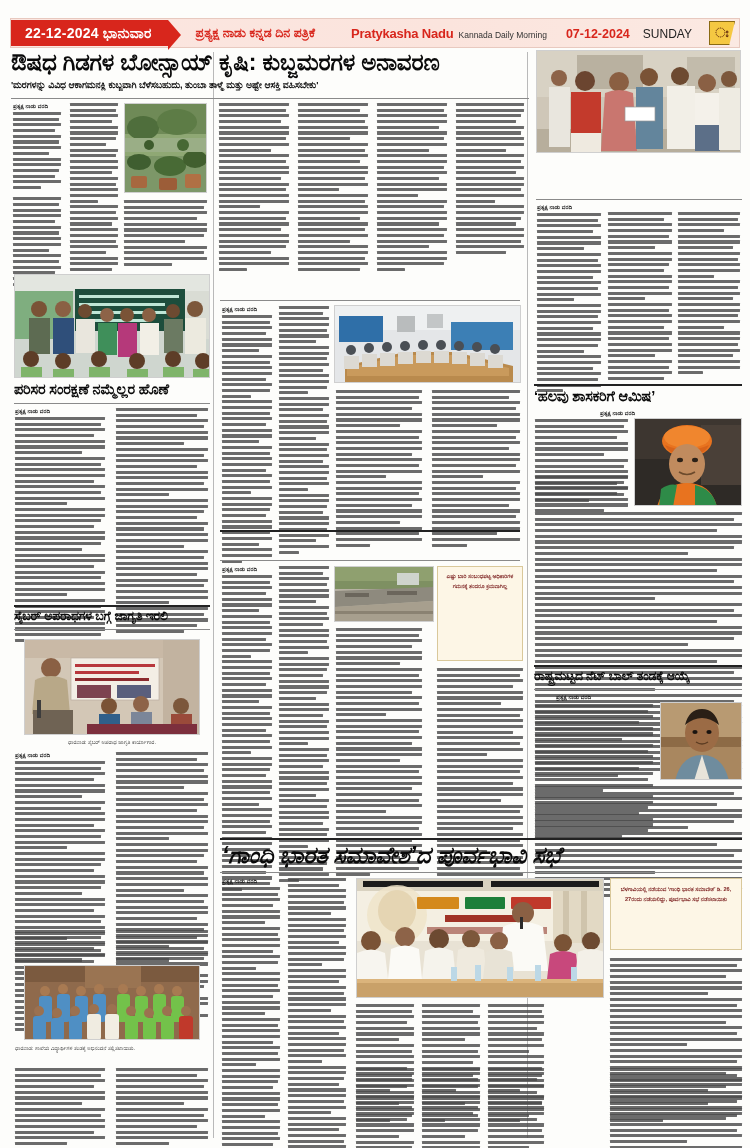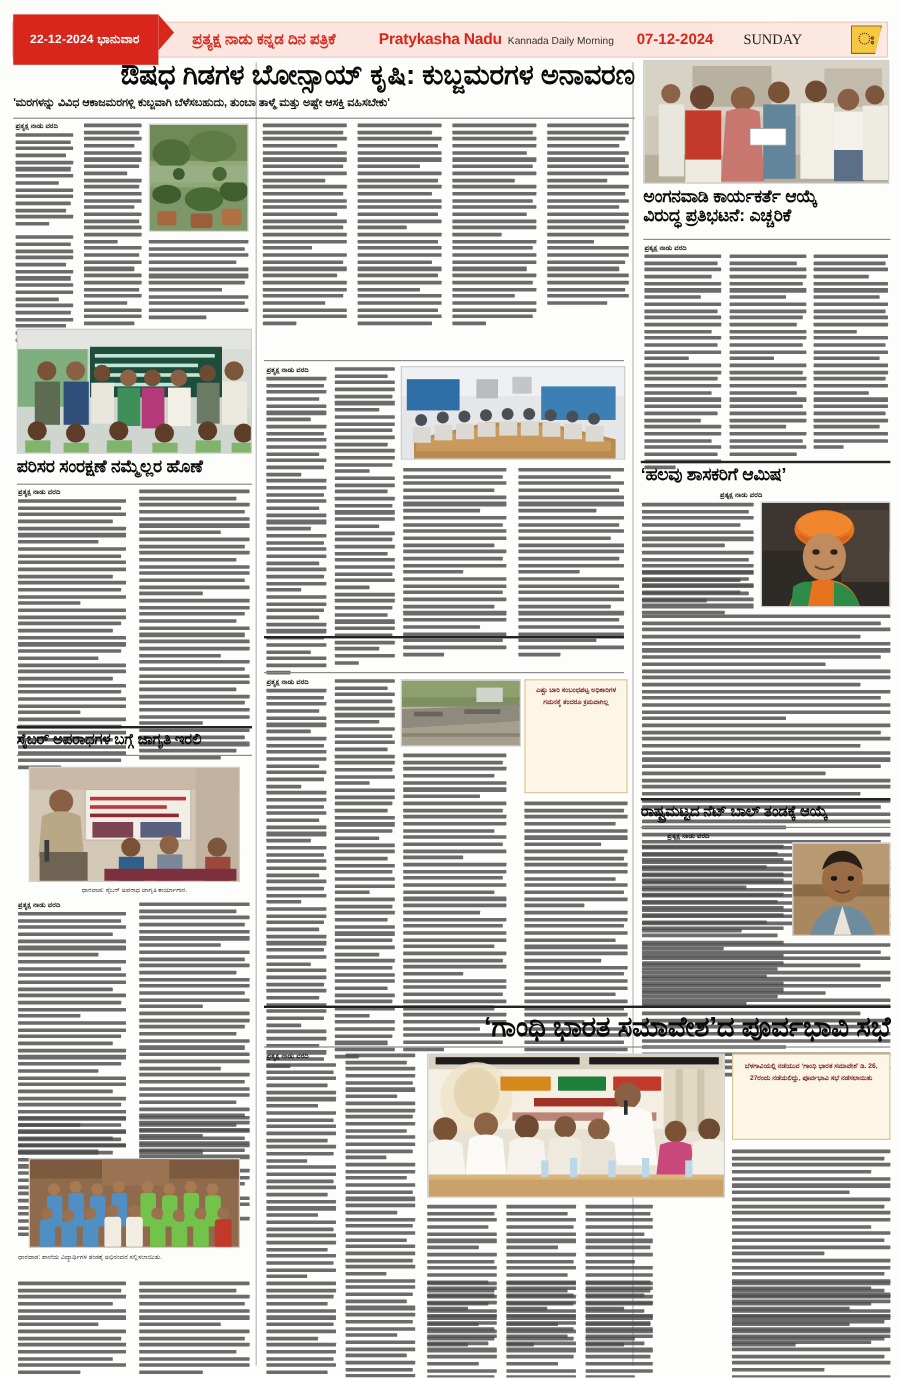--- a/index.html
+++ b/index.html
@@ -19,26 +19,26 @@
   
   .masthead {
     position: absolute; left: 10px; top: 18px;
     width: 730px; height: 30px;
     background: linear-gradient(to right,#fbe6e0 0%, #fbe4dd 60%, #fbe9e2 100%);
     border: 1px solid #e8c9bf;
     display: flex; align-items: center;
   }
   .mast-datebadge {
     position: relative;
-    height: 42px;
+    height: 26px;
     background: #d8261c;
     color: #ffffff;
     display: flex; align-items: center;
     padding: 0 16px 0 14px;
-    font-size: 10px; font-weight: bold;
+    font-size: 14px; font-weight: bold;
     letter-spacing: .2px;
     white-space: nowrap;
     text-align: right;
   }
   .mast-datebadge::after {
     content: ""; position: absolute; right: -13px; top: 0;
     border-top: 15px solid transparent;
     border-bottom: 15px solid transparent;
     border-left: 13px solid #d8261c;
   }
@@ -47,40 +47,40 @@
     color: #d8261c; font-size: 12.5px; font-weight: bold;
     white-space: nowrap;
   }
   .mast-eng-wrap {
     margin-left: 36px; display: flex; align-items: baseline; gap: 5px;
     white-space: nowrap;
   }
   .mast-eng { color: #d8261c; font-size: 13px; font-weight: bold; letter-spacing: -.2px; }
   .mast-sub { color: #333; font-size: 8.5px; }
   .mast-date2 { margin-left: 14px; color: #d8261c; font-size: 12.5px; font-weight: bold; }
-  .mast-day { margin-left: 20px; color: #222; font-size: 12px; font-family: Liberation Serif, serif; }
+  .mast-day { margin-left: 8px; color: #222; font-size: 12px; font-family: Liberation Sans, sans-serif; }
   .mast-logo {
     margin-left: auto; margin-right: 4px;
     width: 26px; height: 24px;
     background: #f5c842;
     border: 1.5px solid #8a6a12;
     display: flex; align-items: center; justify-content: center;
     font-size: 13px; color: #6b3410; font-weight: bold;
     clip-path: polygon(0 0, 100% 0, 78% 100%, 0 100%);
   }
   .rule-v { position: absolute; width: 1px; background: #b9b9b9; }
   .rule-h { position: absolute; height: 1px; background: #8a8a8a; }
   .rule-h-thick { position: absolute; height: 2px; background: #222; }
 
   
   .hl {
     font-weight: bold; color: #0a0a0a;
     line-height: 1.08; letter-spacing: -.2px;
   }
-  .hl-xl { font-size: 23px; text-align: right; }
+  .hl-xl { font-size: 23px; }
   .hl-lg { font-size: 17px; }
   .hl-md { font-size: 14.5px; }
   .hl-sm { font-size: 12.5px; }
   .subhead {
     font-size: 9.3px; font-weight: bold; color: #111;
     letter-spacing: -.1px; line-height: 1.2;
   }
   .byline {
     font-size: 5.6px; font-weight: bold; color: #111;
     letter-spacing: .1px; margin-bottom: 2px;
@@ -121,21 +121,21 @@
       <span class="mast-day">SUNDAY</span>
     </div>
     <div class="mast-logo">ಃ</div>
   </div>
 
   <div class="rule-v" style="left:213px; top:52px; height:1086px;"></div>
   <div class="rule-v" style="left:527px; top:52px; height:1086px;"></div>
 
   <div style="position:absolute;left:11px;top:50px;width:518px;">
     <div class="hl hl-xl">ಔಷಧ ಗಿಡಗಳ ಬೋನ್ಸಾಯ್ ಕೃಷಿ: ಕುಬ್ಜಮರಗಳ ಅನಾವರಣ</div>
-    <div class="subhead" style="margin-top:5px;">'ಮರಗಳನ್ನು ವಿವಿಧ ಆಕಾಜಮರಗಳ್ಲಿ ಕುಬ್ಜವಾಗಿ ಬೆಳೆಸಬಹುದು, ತುಂಬಾ ತಾಳ್ಮೆ ಮತ್ತು ಅಷ್ಟೇ ಆಸಕ್ತಿ ವಹಿಸಬೇಕು'</div>
+    <div class="subhead" style="margin-top:5px;">'ಮರಗಳನ್ನು ವಿವಿಧ ಆಕಾಗಮನಕ್ಲಿ ಕುಬ್ಜವಾಗಿ ಬೆಳೆಸಬಹುದು, ತುಂಬಾ ತಾಳ್ಮೆ ಮತ್ತು ಅಷ್ಟೇ ಆಸಕ್ತಿ ವಹಿಸಬೇಕು'</div>
   </div>
   <div class="rule-h" style="left:11px; top:98px; width:518px;"></div>
 
   <div class="body-col" style="left:13px; top:103px; width:48px;">
     <div class="byline">ಪ್ರತ್ಯಕ್ಷ ನಾಡು ವರದಿ</div>
     <div class="tl i1"></div>
       <div class="tl i2"></div>
       <div class="tl i1"></div>
       <div class="tl i3"></div>
     <div class="tl i1"></div>
@@ -380,24 +380,20 @@
           <rect x="158" y="42" width="25" height="34" fill="#f4f1ea"></rect>
         <rect x="158" y="74" width="25" height="26" fill="#5c6f88"></rect>
         <circle cx="192" cy="28" r="8" fill="#7c573b"></circle>
           <rect x="182" y="37" width="22" height="62" fill="#eeebe2"></rect>
 
         <rect x="88" y="56" width="30" height="14" fill="#ffffff" stroke="#999" stroke-width=".7"></rect>
       </g>
     </svg>
   </div>
 
-  <div style="position:absolute;left:536px;top:157px;width:206px;">
-    <div class="hl hl-md">ಅಂಗನವಾಡಿ ಕಾರ್ಯಕರ್ತೆ ಆಯ್ಕೆ</div>
-    <div class="hl hl-md">ವಿರುದ್ಧ ಪ್ರತಿಭಟನೆ: ಎಚ್ಚರಿಕೆ</div>
-  </div>
   <div class="rule-h" style="left:536px; top:199px; width:206px;"></div>
   <div class="body-col" style="left:537px; top:204px; width:64px;">
     <div class="byline">ಪ್ರತ್ಯಕ್ಷ ನಾಡು ವರದಿ</div>
     <div class="tl i1"></div>
       <div class="tl i2"></div>
       <div class="tl i1"></div>
       <div class="tl i3"></div>
     <div class="tl i1"></div>
       <div class="tl i1"></div>
       <div class="tl i4"></div>
@@ -1342,21 +1338,21 @@
       <div class="tl i1"></div>
       <div class="tl i1"></div>
       <div class="tl i5"></div>
     <div class="tl i1"></div>
       <div class="tl i2"></div>
       <div class="tl i1"></div>
       <div class="tl i3"></div>
   </div>
 
   <div class="rule-h-thick" style="left:220px; top:838px; width:522px;"></div>
-  <div style="position:absolute;left:222px;top:843px;width:520px;">
+  <div style="position:absolute;left:222px;top:843px;width:520px;font-style:italic;">
     <div class="hl hl-xl">‘ಗಾಂಧಿ ಭಾರತ ಸಮಾವೇಶ’ದ ಪೂರ್ವಭಾವಿ ಸಭೆ</div>
   </div>
   <div class="rule-h" style="left:220px; top:872px; width:522px;"></div>
 
   <div class="body-col" style="left:222px; top:878px; width:58px;">
     <div class="byline">ಪ್ರತ್ಯಕ್ಷ ನಾಡು ವರದಿ</div>
     <div class="tl i1"></div>
       <div class="tl i2"></div>
       <div class="tl i1"></div>
       <div class="tl i3"></div>

